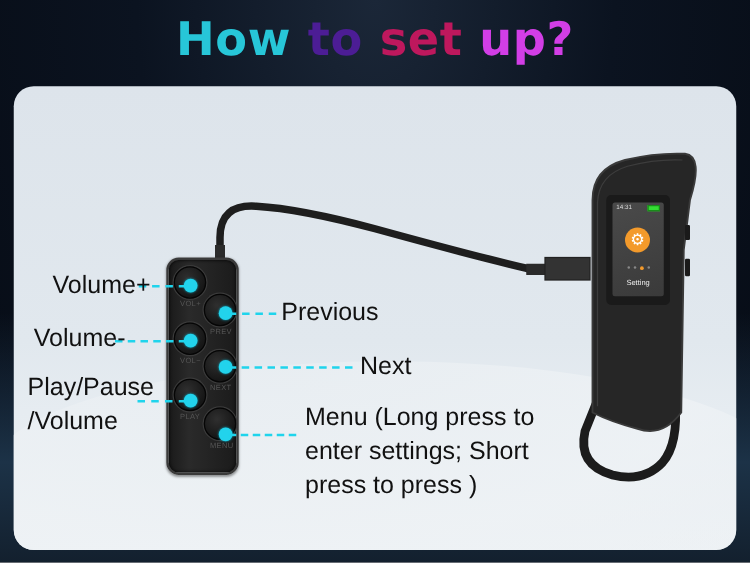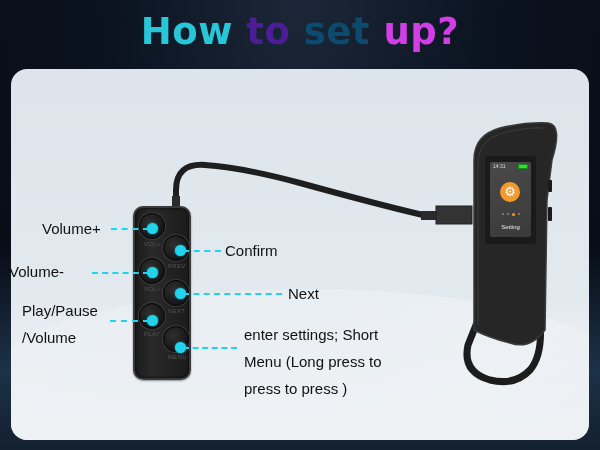--- a/index.html
+++ b/index.html
@@ -25,21 +25,21 @@
       background: linear-gradient(180deg, #dde4eb 0%, #e1e8ee 55%, #e6ecf1 70%, #edf1f4 100%);
       overflow: hidden;
     }
     .panel-hill {
       position: absolute; left: -20px; top: 220px; width: 640px; height: 180px;
       background: radial-gradient(ellipse at 30% 0%, #e9eef2 0%, #eef2f5 60%, rgba(240,244,247,0) 100%);
       border-radius: 50% 50% 0 0;
       opacity: 0.8;
     }
     .label {
-      position: absolute; font-size: 15px; color: #111; line-height: 27px;
+      position: absolute; font-size: 20px; color: #111; line-height: 27px;
       white-space: nowrap;
     }
     .leader {
       position: absolute; height: 0; border-top: 2px dashed #1fd4ec;
     }
     .dot {
       position: absolute; width: 11px; height: 11px; border-radius: 50%;
       background: #22d3ec; box-shadow: 0 0 2px #0bb5d0;
     }
     .remote {
@@ -81,21 +81,21 @@
     .screen-label { position: absolute; left: 0; width: 41px; top: 62px; text-align: center; font-size: 6px; color: #eee; }
   </style>
 </head>
 <body>
 
 <div class="bg-mountains"></div>
 
 <div class="title">
   <span style="color:#27c6d8">How</span>
   <span style="color:#4c1d95">to</span>
-  <span style="color:#0c4a6e">set</span>
+  <span style="color:#be185d">set</span>
   <span style="color:#d23ee6">up?</span>
 </div>
 
 <div class="panel">
   <div class="panel-hill"></div>
 </div>
 
 <svg class="cable" width="600" height="450">
 
   <path d="M176 208 L176 190 Q176 163 205 165 Q240 167 300 183 Q380 205 423 215" stroke="#1e1e1e" stroke-width="6" fill="none" stroke-linecap="round"></path>
@@ -156,24 +156,24 @@
 <div class="dot" style="left:175px; top:342px"></div>
 
 <div class="leader" style="left:111px; top:228px; width:38px"></div>
 <div class="leader" style="left:183px; top:250px; width:38px"></div>
 <div class="leader" style="left:92px; top:272px; width:57px"></div>
 <div class="leader" style="left:183px; top:293px; width:99px"></div>
 <div class="leader" style="left:110px; top:320px; width:39px"></div>
 <div class="leader" style="left:183px; top:347px; width:54px"></div>
 
 <div class="label" style="left:42px; top:215px">Volume+</div>
-<div class="label" style="left:225px; top:237px">Confirm</div>
-<div class="label" style="left:9px; top:258px">Volume-</div>
+<div class="label" style="left:225px; top:237px">Previous</div>
+<div class="label" style="left:27px; top:258px">Volume-</div>
 <div class="label" style="left:288px; top:280px">Next</div>
 <div class="label" style="left:22px; top:297px">
   <div>Play/Pause</div>
   <div>/Volume</div>
 </div>
 <div class="label" style="left:244px; top:321px">
+  <div>Menu (Long press to</div>
   <div>enter settings; Short</div>
-  <div>Menu (Long press to</div>
   <div>press to press )</div>
 </div>
 
 </body></html>

